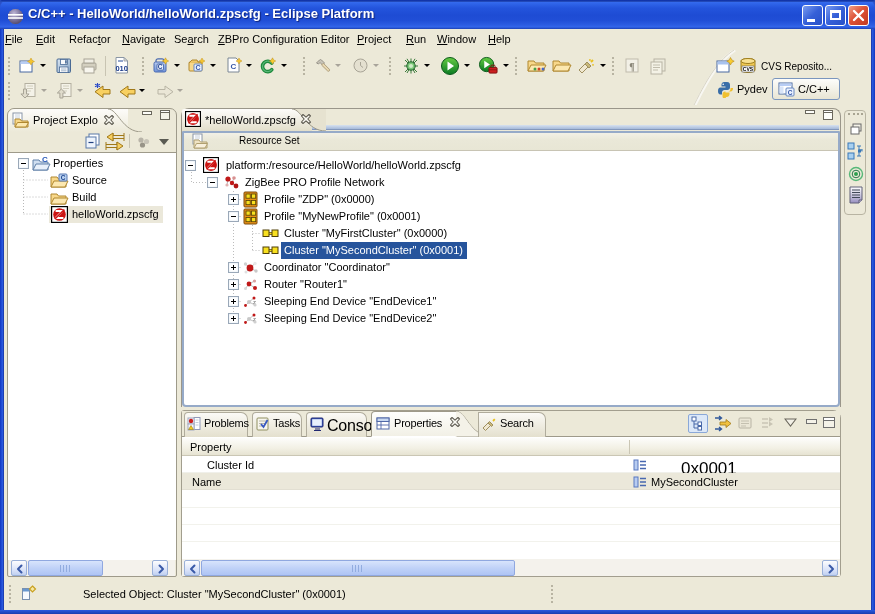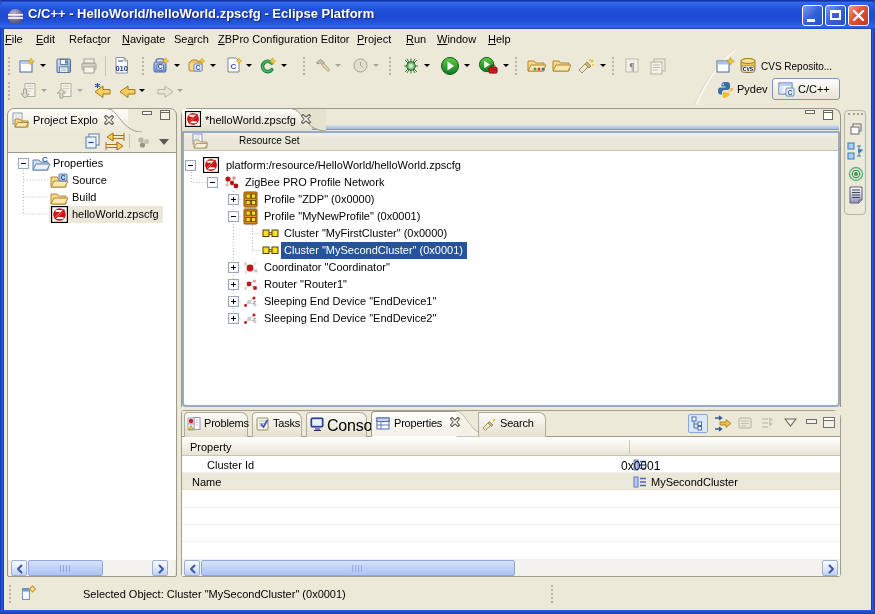--- a/index.html
+++ b/index.html
@@ -566,21 +566,21 @@
 <div class="a" style="left:629px;top:440px;width:1px;height:14px;background:#cac6b4"></div>
 <div class="a" style="left:190px;top:441px;font-size:11px">Property</div>
 <div class="a" style="left:638px;top:463px;font-size:17px">Value</div>
 
 <div class="a" style="left:182px;top:456px;width:658px;height:17px;background:#fff;border-bottom:1px solid #f0f0ea"></div>
 <div class="a" style="left:207px;top:459px;font-size:11px">Cluster Id</div>
 <svg class="a" style="left:633px;top:458px" width="14" height="14" viewBox="0 0 14 14">
     <rect x="1" y="2" width="4" height="10" fill="#b8ccf0" stroke="#5878c0"></rect>
     <path d="M7 3.5 h6 M7 7 h6 M7 10.5 h6" stroke="#4868b0" stroke-width="1.6"></path>
   </svg>
-<div class="a" style="left:621px;top:459px;font-size:12px">0x0001</div>
+<div class="a" style="left:681px;top:459px;font-size:17px">0x0001</div>
 <div class="a" style="left:182px;top:473px;width:658px;height:17px;background:#ebe8da;border-bottom:1px solid #e2dfd2"></div>
 <div class="a" style="left:192px;top:476px;font-size:11px">Name</div>
 <svg class="a" style="left:633px;top:475px" width="14" height="14" viewBox="0 0 14 14">
     <rect x="1" y="2" width="4" height="10" fill="#b8ccf0" stroke="#5878c0"></rect>
     <path d="M7 3.5 h6 M7 7 h6 M7 10.5 h6" stroke="#4868b0" stroke-width="1.6"></path>
   </svg>
 <div class="a" style="left:651px;top:476px;font-size:11px">MySecondCluster</div>
 <div class="a" style="left:182px;top:490px;width:658px;height:69px;background:#fff"></div>
 <div class="a" style="left:182px;top:507px;width:658px;height:1px;background:#f2f2ec"></div>
 <div class="a" style="left:182px;top:524px;width:658px;height:1px;background:#f2f2ec"></div>

